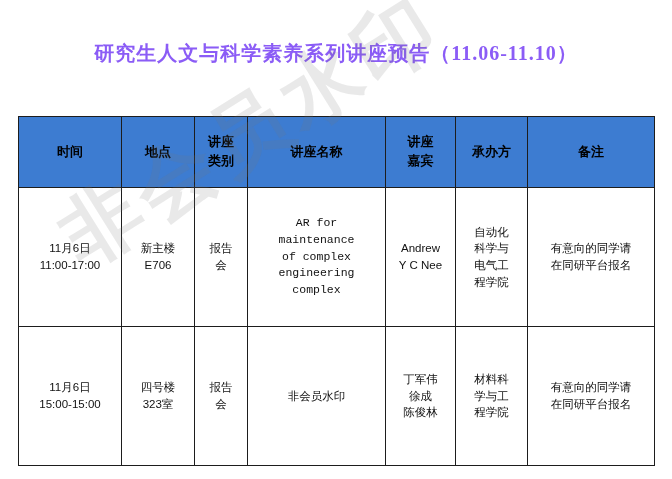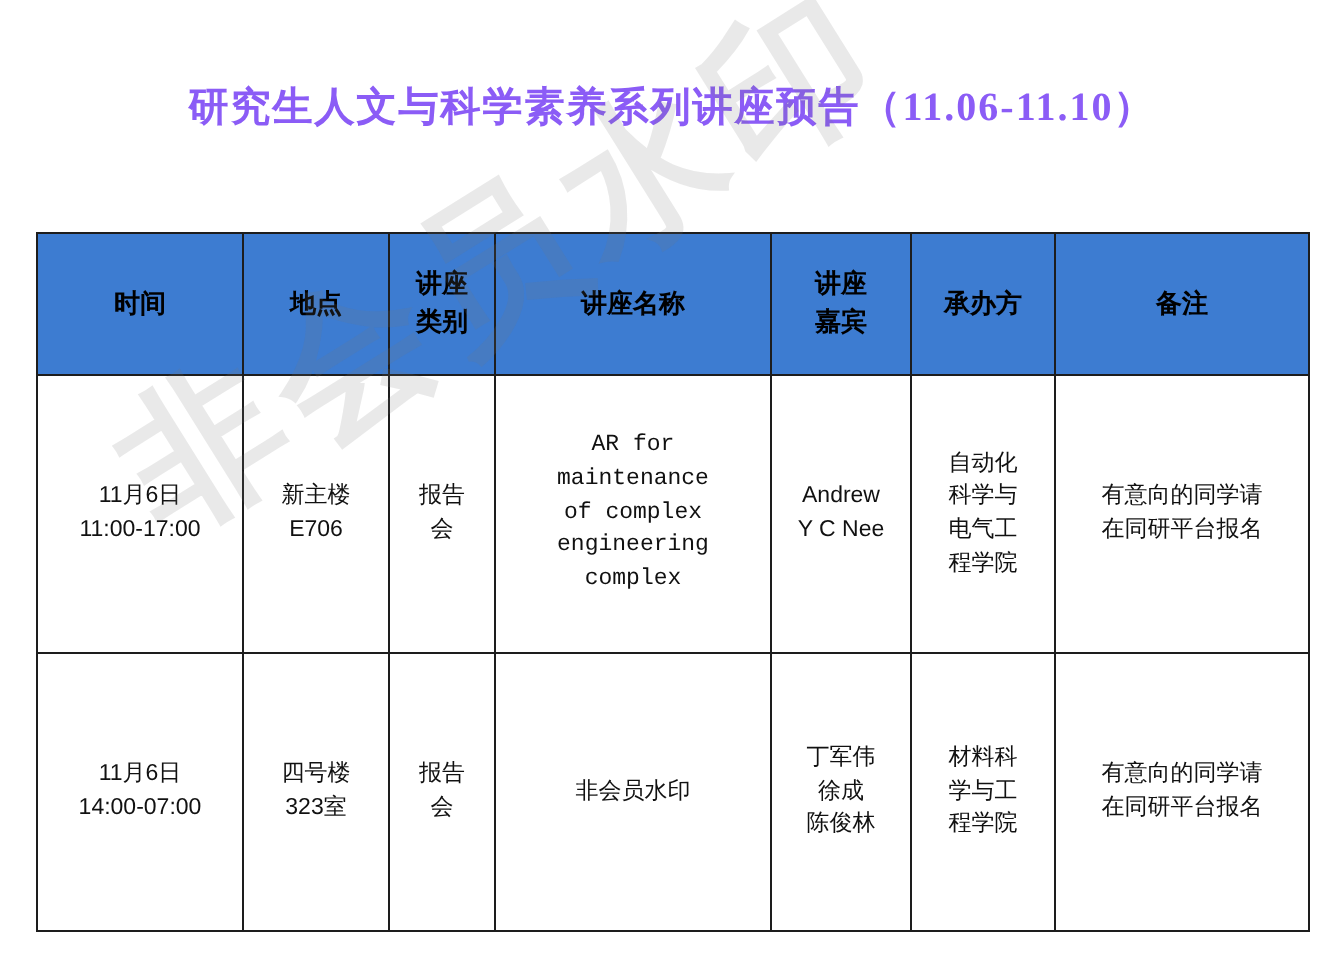--- a/index.html
+++ b/index.html
@@ -190,21 +190,21 @@
             <span>有意向的同学请</span>
             <span>在同研平台报名</span>
           </div>
         </td>
       </tr>
 
       <tr>
         <td class="body-cell">
           <div class="cell-lines">
             <span>11月6日</span>
-            <span>14:00-07:00</span>
+            <span>15:00-15:00</span>
           </div>
         </td>
         <td class="body-cell">
           <div class="cell-lines">
             <span>四号楼</span>
             <span>323室</span>
           </div>
         </td>
         <td class="body-cell">
           <div class="cell-lines">

